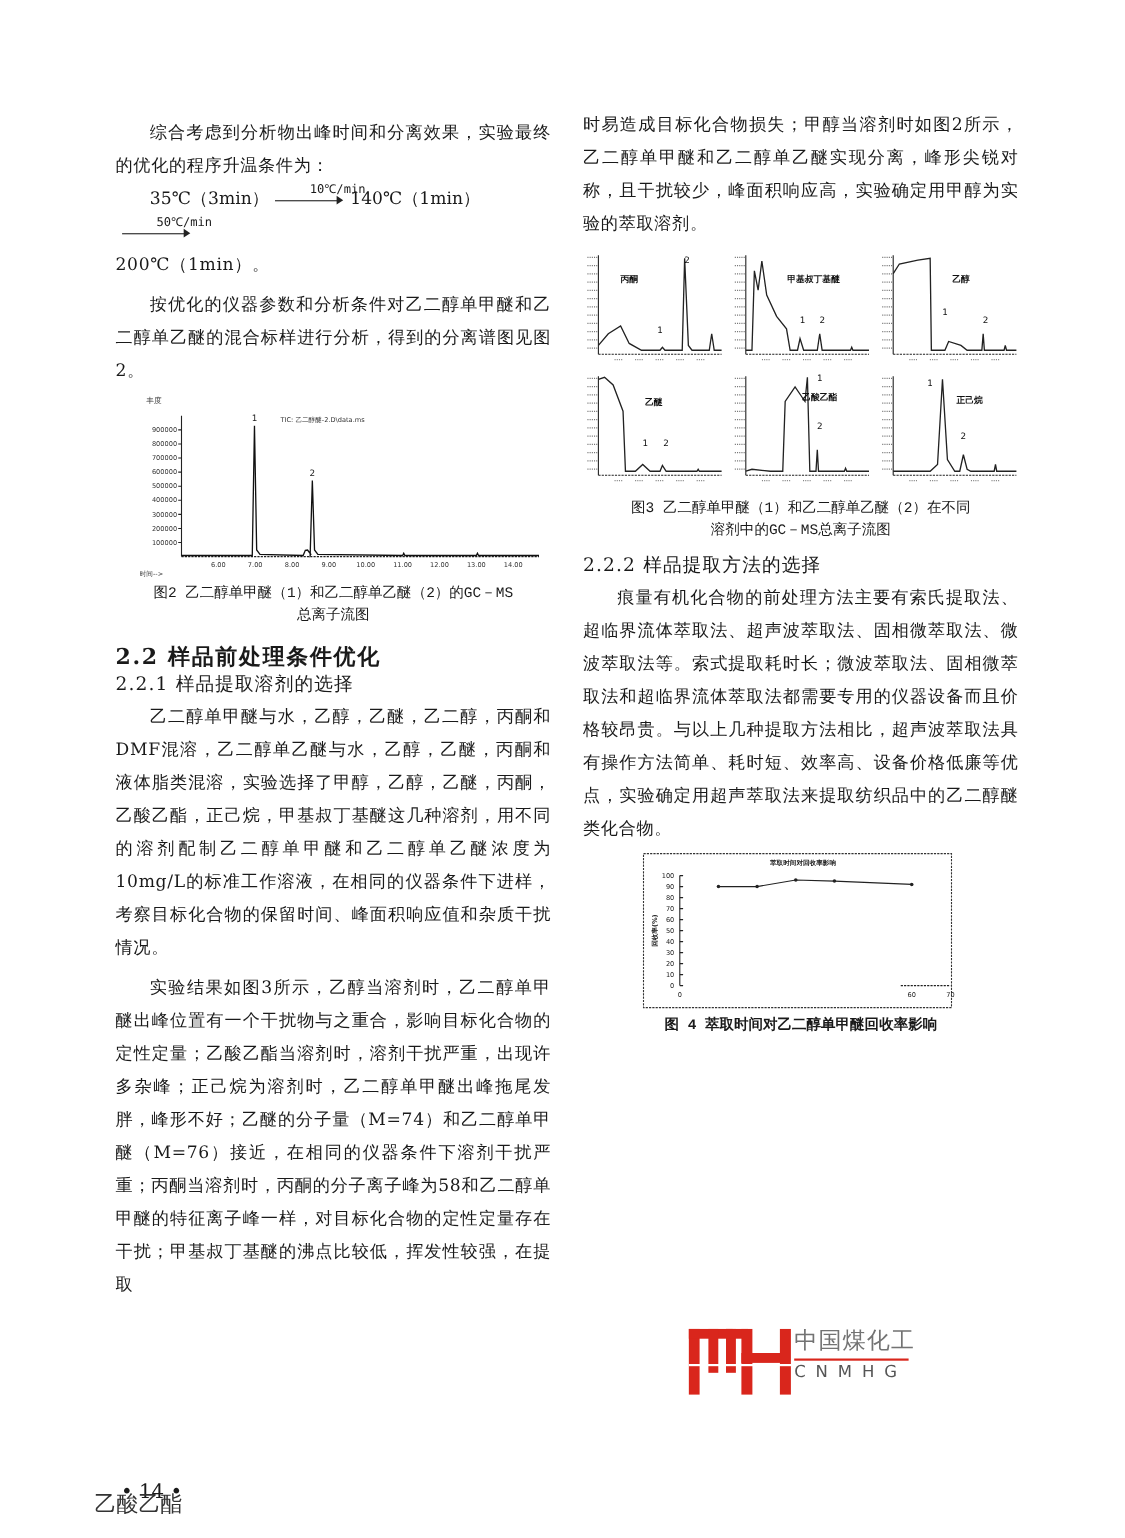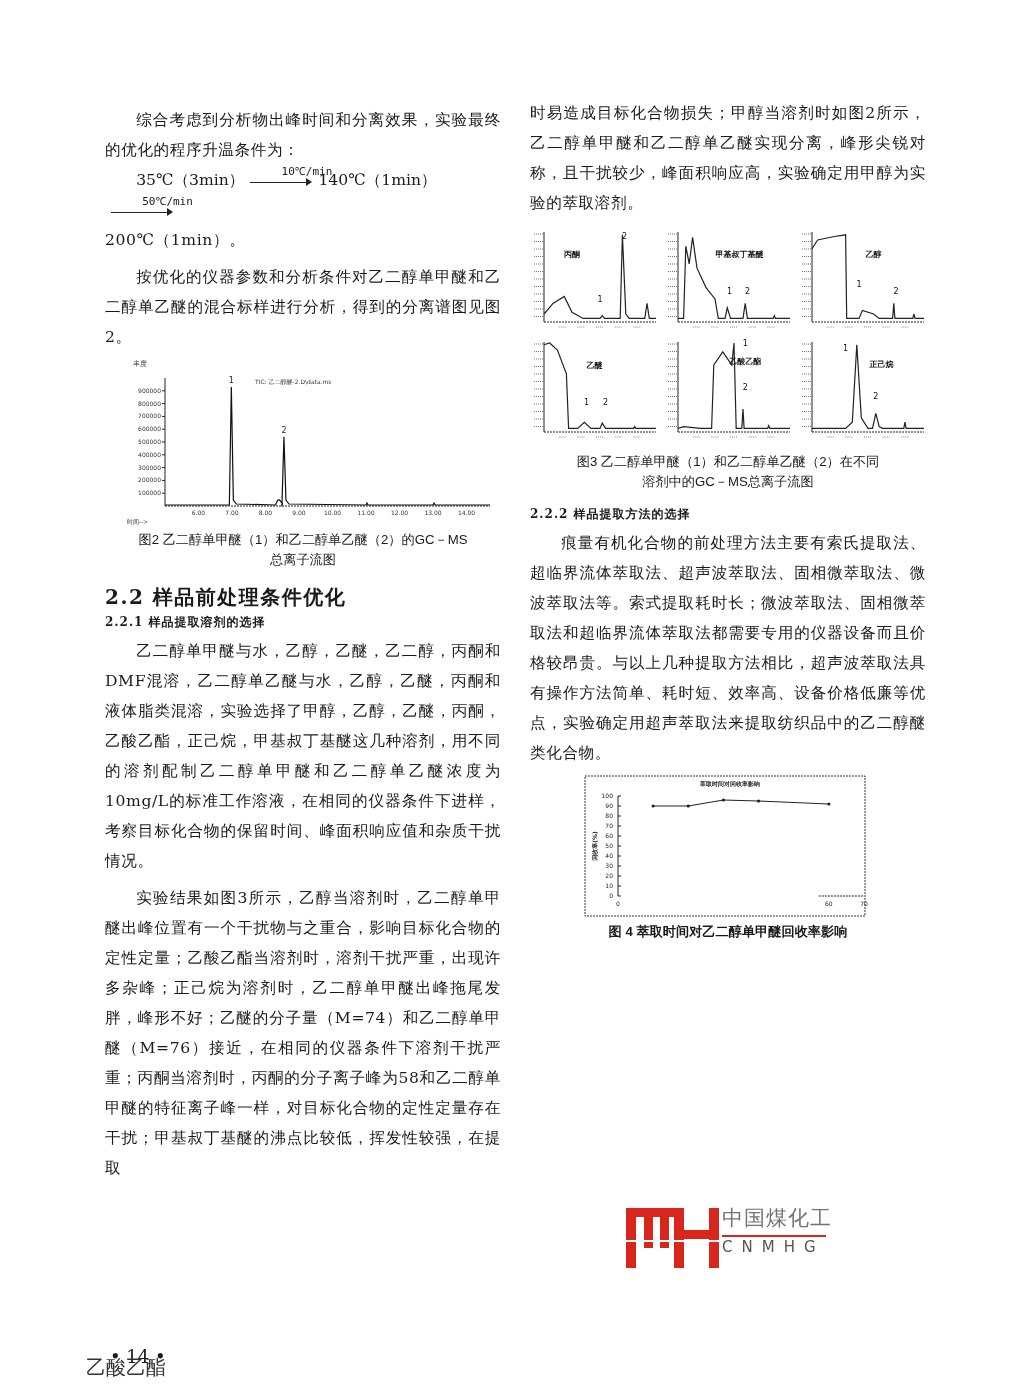--- a/index.html
+++ b/index.html
@@ -11,23 +11,23 @@
   .p{font-size:15.6px;line-height:30px;margin:0;text-align:justify;letter-spacing:0.6px;}
   .indent{text-indent:2em;}
   .gap{margin-top:7px;}
   .formula{font-size:15.6px;line-height:30px;margin:0;position:relative;}
   .arrow{display:inline-block;position:relative;width:62px;height:16px;vertical-align:middle;margin:0 6px;}
   .arrow .lbl{position:absolute;top:-16px;left:0;width:62px;text-align:left;font-size:11px;
               font-family:"DejaVu Sans Mono","Liberation Mono",monospace;}
   .arrow .line{position:absolute;top:9px;left:0;width:58px;border-top:1px solid #222;}
   .arrow .head{position:absolute;top:5px;right:0;width:0;height:0;border-top:4px solid transparent;
                border-bottom:4px solid transparent;border-left:6px solid #222;}
-  .caption{font-family:Liberation Sans, sans-serif;font-size:13.2px;line-height:20px;text-align:center;margin:0;}
+  .caption{font-family:Liberation Mono, monospace;font-size:13.2px;line-height:20px;text-align:center;margin:0;}
   .h2{font-size:20px;font-weight:bold;line-height:26px;margin:0;letter-spacing:1.5px;}
-  .h3{font-size:12px;font-weight:bold;line-height:24px;margin:0;letter-spacing:1px;}
+  .h3{font-size:17px;font-weight:normal;line-height:24px;margin:0;letter-spacing:1px;}
   .fig{position:relative;}
   svg text{font-family:"DejaVu Sans","Liberation Sans",sans-serif;}
   .folio{position:absolute;left:110px;top:1346px;font-size:18px;}
   .wanfang{position:absolute;left:86px;top:1354px;font-family:"DejaVu Sans","Liberation Sans",sans-serif;font-size:20px;color:#333;}
   .logo{position:absolute;left:626px;top:1208px;width:230px;height:60px;}
   .logo .cn{position:absolute;left:96px;top:-4px;font-family:Liberation Sans, sans-serif;font-size:21px;color:#737373;letter-spacing:1px;}
   .logo .en{position:absolute;left:96px;top:30px;font-family:"DejaVu Sans","Liberation Sans",sans-serif;font-size:15px;color:#555;letter-spacing:9px;}
   .logo .bar{position:absolute;left:96px;top:27px;width:104px;height:2px;background:#d9261c;}
 </style>
 </head>

